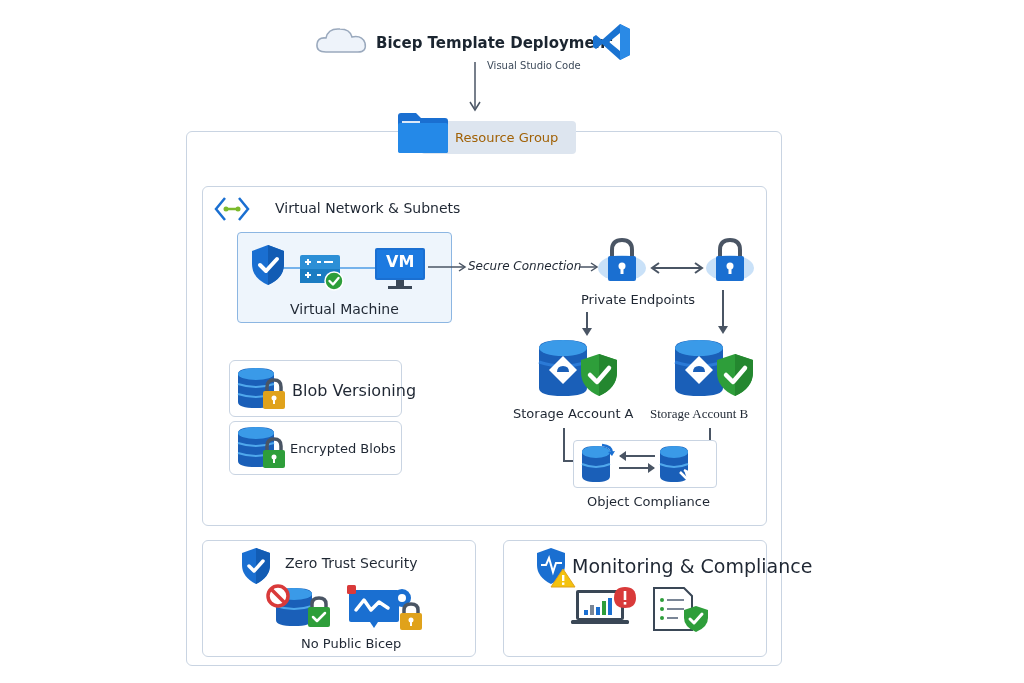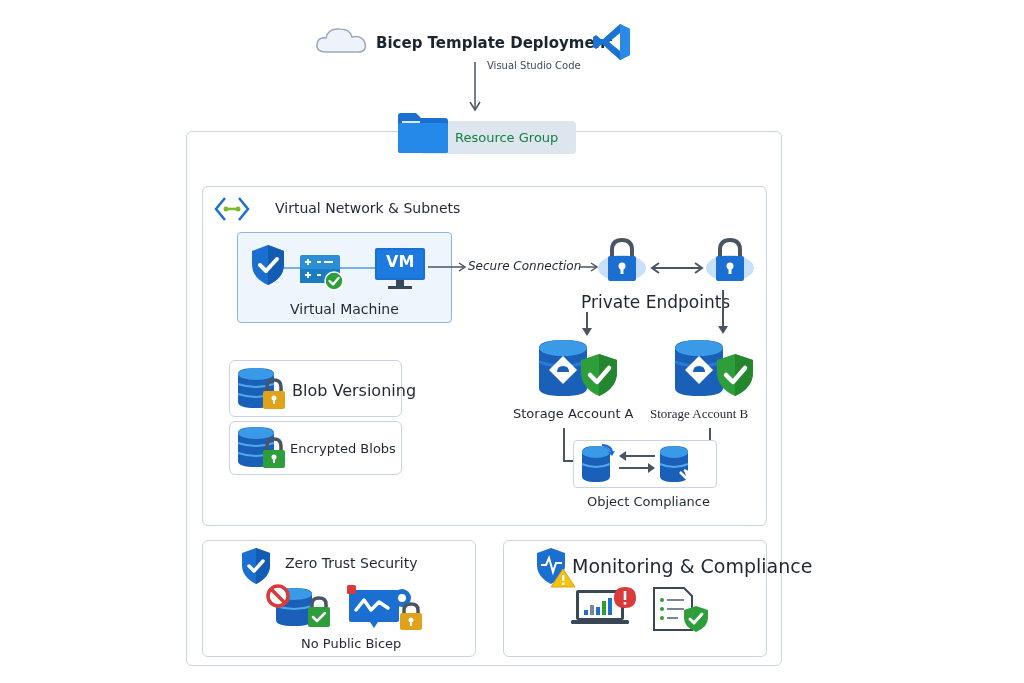--- a/index.html
+++ b/index.html
@@ -33,21 +33,21 @@
 
 <div class="box" style="left:186px;top:131px;width:596px;height:535px;"></div>
 
 <div class="abs" style="left:396px;top:112px;width:182px;height:44px;">
   <div class="abs" style="left:25px;top:9px;width:155px;height:33px;background:#dde5ef;border-radius:4px;"></div>
   <svg class="abs" style="left:0px;top:0px;" width="54" height="42" viewBox="0 0 54 42">
     <path d="M2 4 Q2 1 5 1 L20 1 L25 6 L49 6 Q52 6 52 9 L52 39 Q52 41 49 41 L5 41 Q2 41 2 38 Z" fill="#1a6fd1"></path>
     <rect x="2" y="11" width="50" height="30" rx="2" fill="#2489e8"></rect>
     <rect x="6" y="9" width="18" height="2" fill="#ffffff" opacity="0.85"></rect>
   </svg>
-  <span class="abs txt" style="left:59px;top:18px;font-size:13px;color:#15803d;">Resource Group</span>
+  <span class="abs txt" style="left:59px;top:18px;font-size:13px;color:#a16207;">Resource Group</span>
 </div>
 
 <div class="box" style="left:202px;top:186px;width:565px;height:340px;"></div>
 <svg class="abs" style="left:214px;top:196px;" width="36" height="26" viewBox="0 0 36 26">
   <path d="M11 2 L2 13 L11 24" fill="none" stroke="#1a6fd1" stroke-width="2.5"></path>
   <path d="M25 2 L34 13 L25 24" fill="none" stroke="#1a6fd1" stroke-width="2.5"></path>
   <line x1="12" y1="13" x2="24" y2="13" stroke="#7cba2c" stroke-width="2.5"></line>
   <circle cx="12" cy="13" r="2.5" fill="#7cba2c"></circle>
     <circle cx="24" cy="13" r="2.5" fill="#7cba2c"></circle>
 </svg>
@@ -100,21 +100,21 @@
   <line x1="3" y1="6" x2="51" y2="6" stroke="#4a5564" stroke-width="2"></line>
   <path d="M9 1 L2 6 L9 11 M45 1 L52 6 L45 11" fill="none" stroke="#4a5564" stroke-width="2"></path>
 </svg>
 <svg class="abs" style="left:704px;top:236px;" width="52" height="48" viewBox="0 0 52 48">
   <ellipse cx="26" cy="32" rx="24" ry="13" fill="#c9e1f8"></ellipse>
   <path d="M16 22 V14 Q16 4 26 4 Q36 4 36 14 V22" fill="none" stroke="#4a5564" stroke-width="4"></path>
   <rect x="12" y="20" width="28" height="25" rx="2" fill="#1a6fd1"></rect>
   <circle cx="26" cy="30" r="3.5" fill="#fff"></circle>
     <rect x="24.5" y="31" width="3" height="7" fill="#fff"></rect>
 </svg>
-<span class="abs txt lbl" style="left:581px;top:292px;font-size:17px;">Private Endpoints</span>
+<span class="abs txt lbl" style="left:581px;top:292px;font-size:13px;">Private Endpoints</span>
 
 <svg class="abs" style="left:581px;top:312px;" width="12" height="26">
   <line x1="6" y1="0" x2="6" y2="22" stroke="#4a5564" stroke-width="2"></line>
   <path d="M1 16 L6 24 L11 16" fill="#4a5564"></path>
 </svg>
 <svg class="abs" style="left:717px;top:290px;" width="12" height="46">
   <line x1="6" y1="0" x2="6" y2="42" stroke="#4a5564" stroke-width="2"></line>
   <path d="M1 36 L6 44 L11 36" fill="#4a5564"></path>
 </svg>
 

